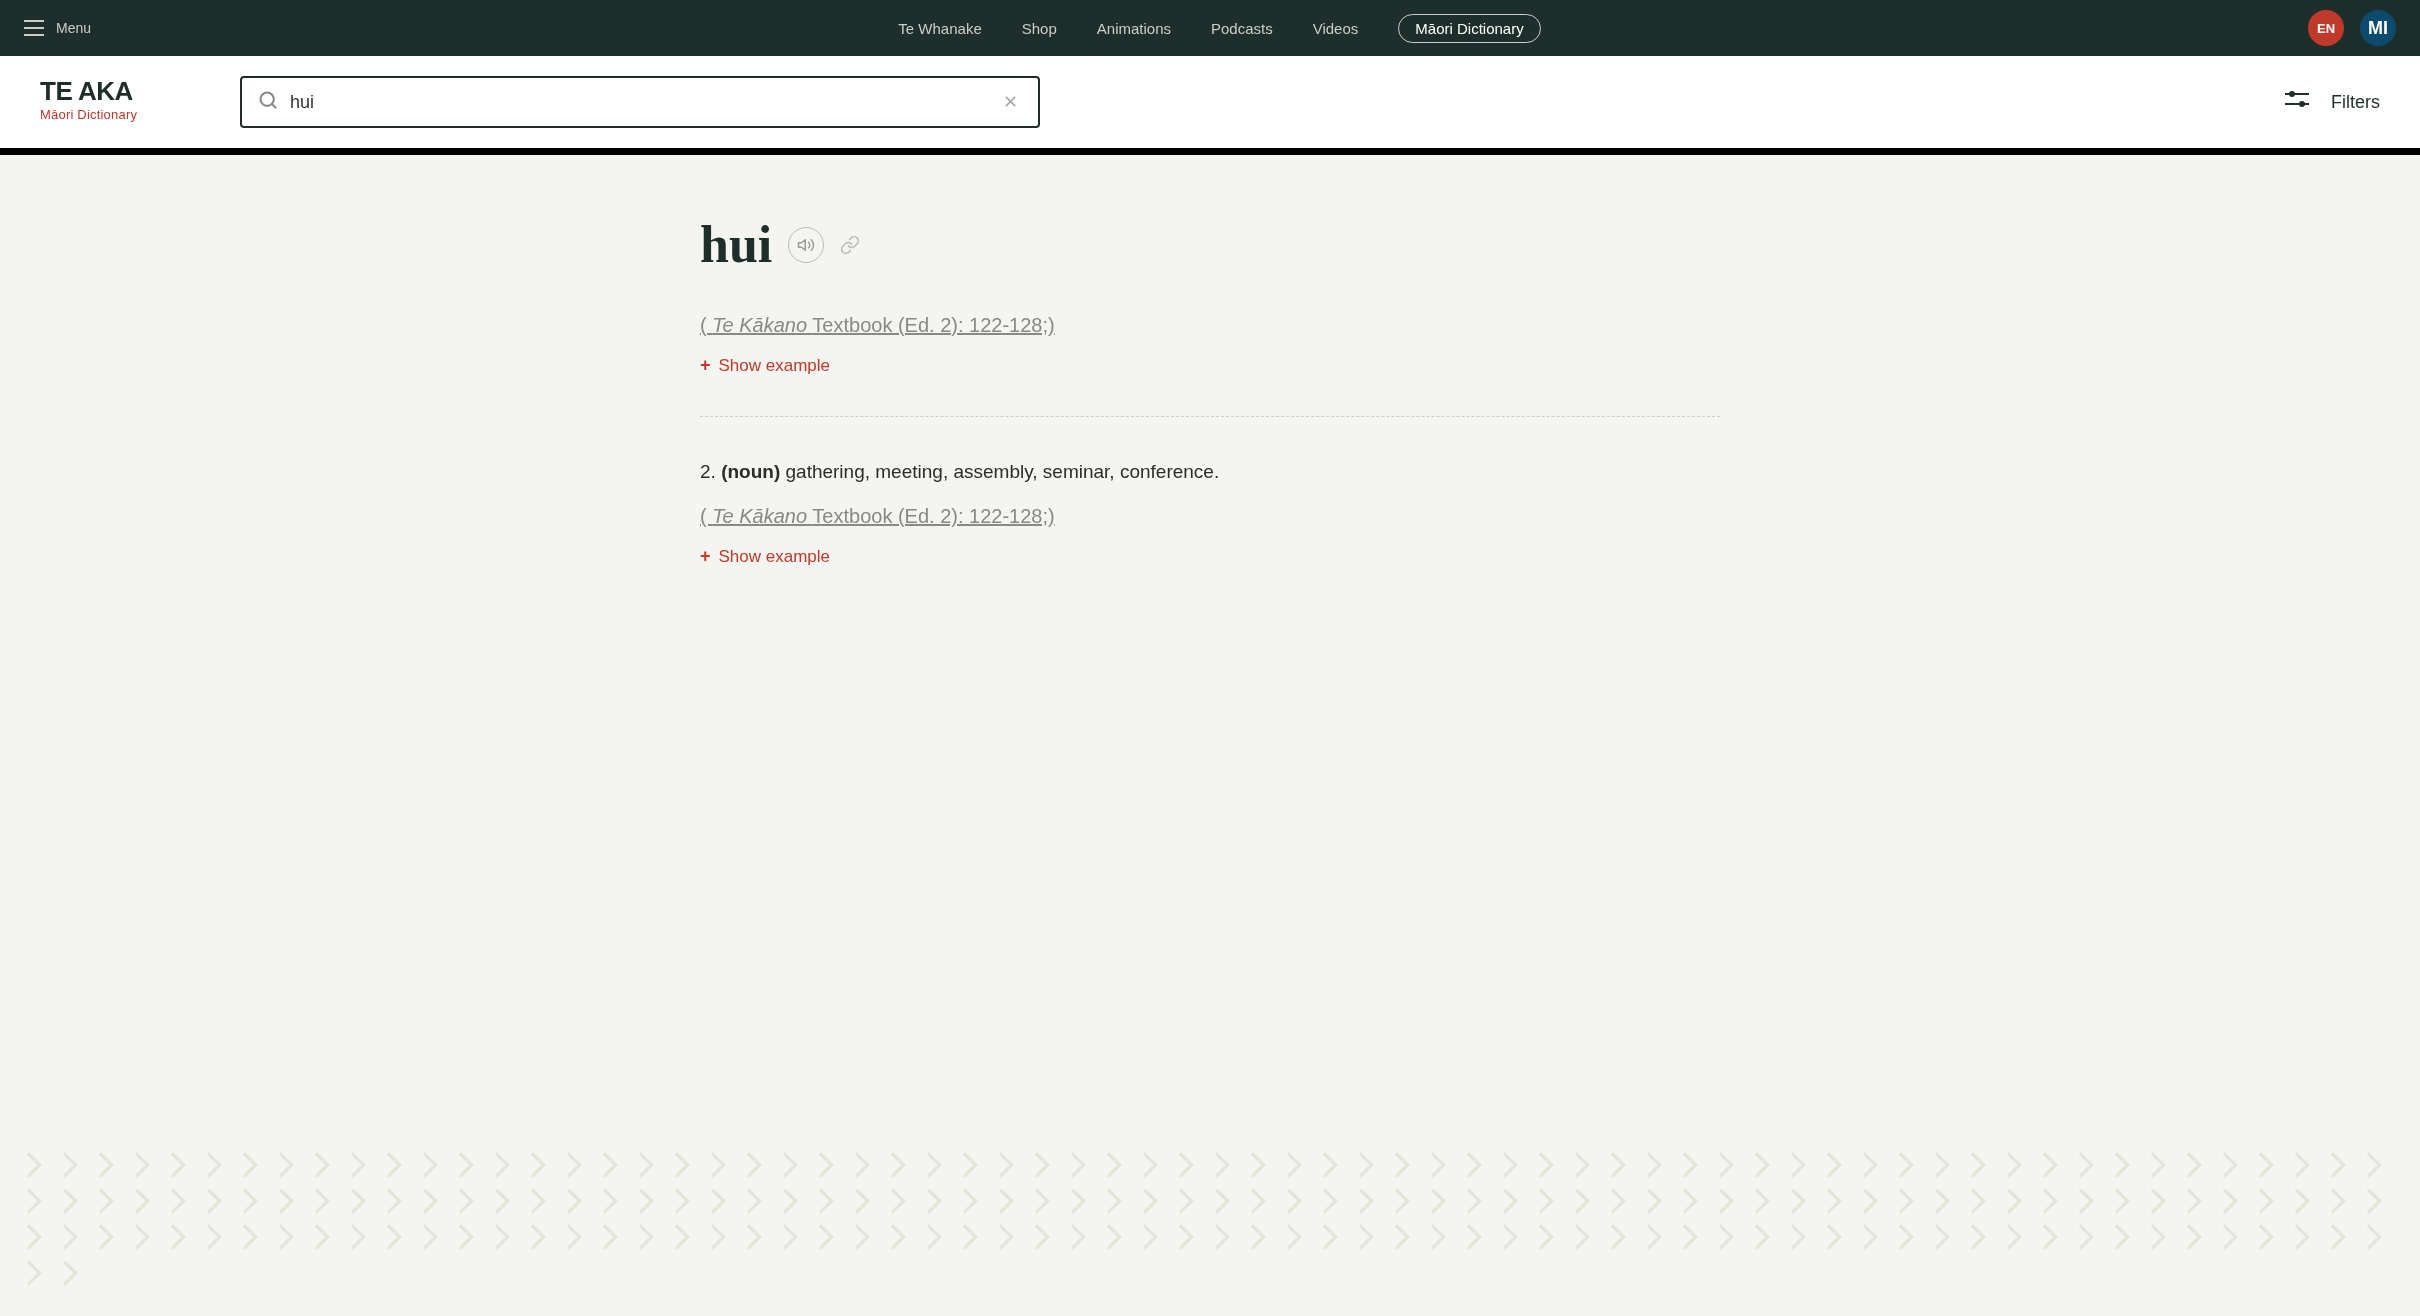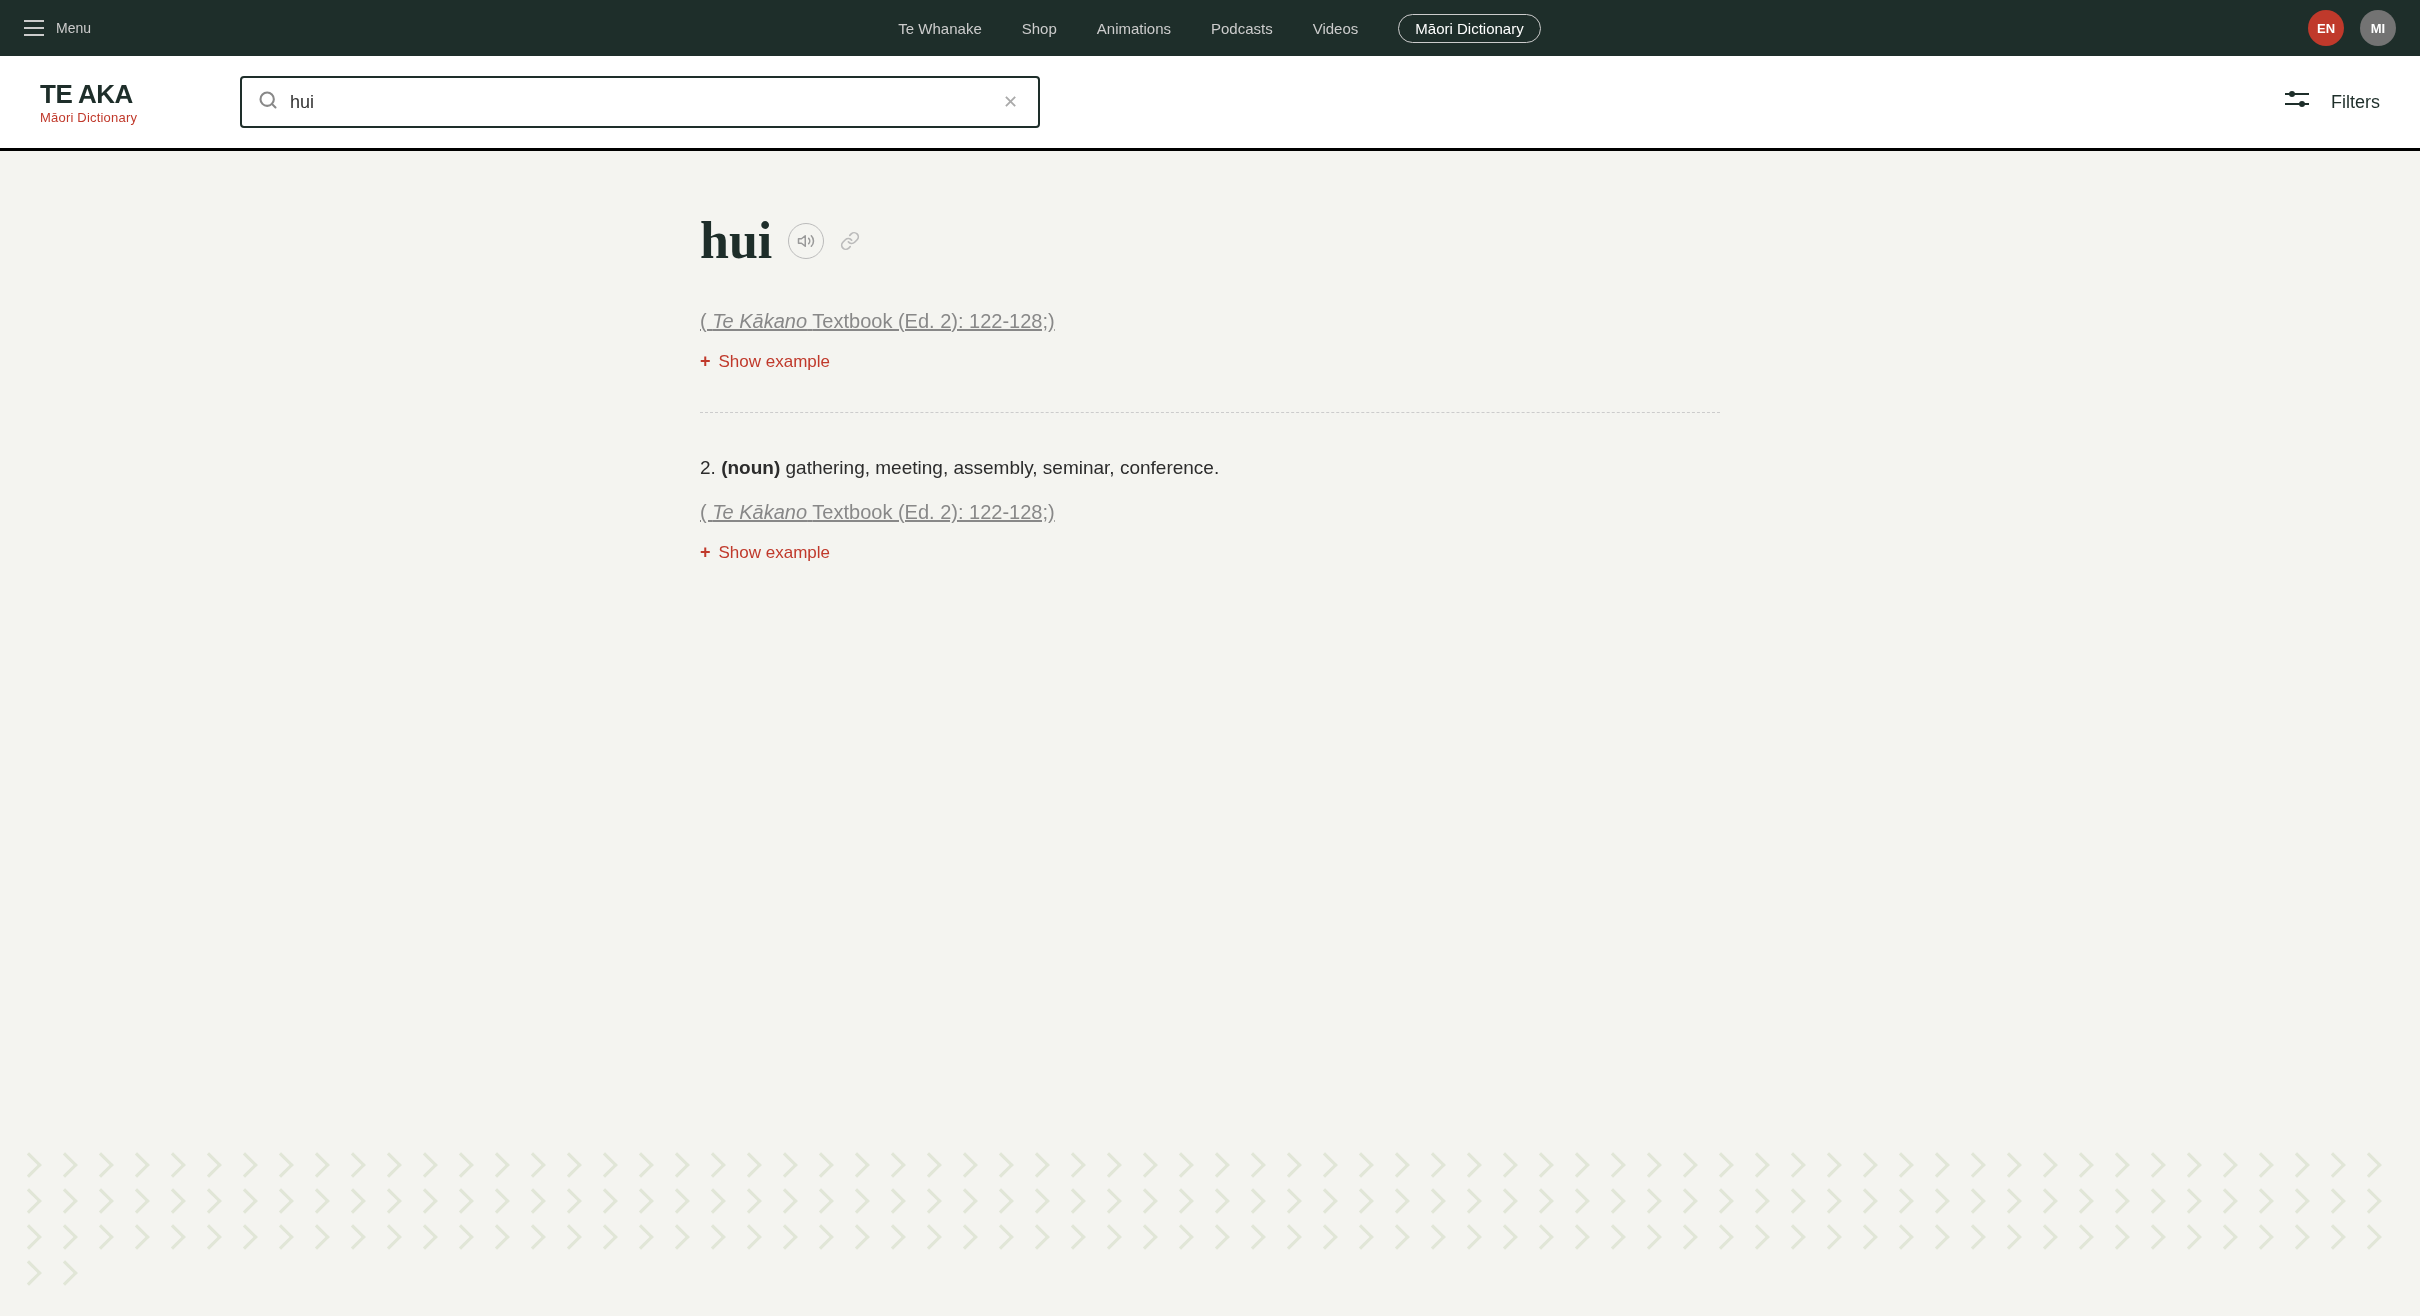--- a/index.html
+++ b/index.html
@@ -62,41 +62,40 @@
       width: 36px;
       height: 36px;
       display: flex;
       align-items: center;
       justify-content: center;
       font-size: 13px;
       font-weight: bold;
       cursor: pointer;
     }
     .user-badge {
-      background: #737373;
+      background: #0c4a6e;
       color: white;
       border-radius: 50%;
       width: 36px;
       height: 36px;
       display: flex;
       align-items: center;
       justify-content: center;
-      font-size: 13px;
+      font-size: 18px;
       font-weight: bold;
       cursor: pointer;
     }
 
     
     .header {
       background: #fff;
       padding: 20px 40px;
       display: flex;
-      align-items: center;
       gap: 40px;
-      border-bottom: 3px solid #000000;
+      border-bottom: 7px solid #000000;
     }
     .logo {
       min-width: 160px;
     }
     .logo-top {
       font-size: 26px;
       font-weight: 900;
       color: #1e2e2a;
       letter-spacing: -0.5px;
       text-transform: uppercase;

